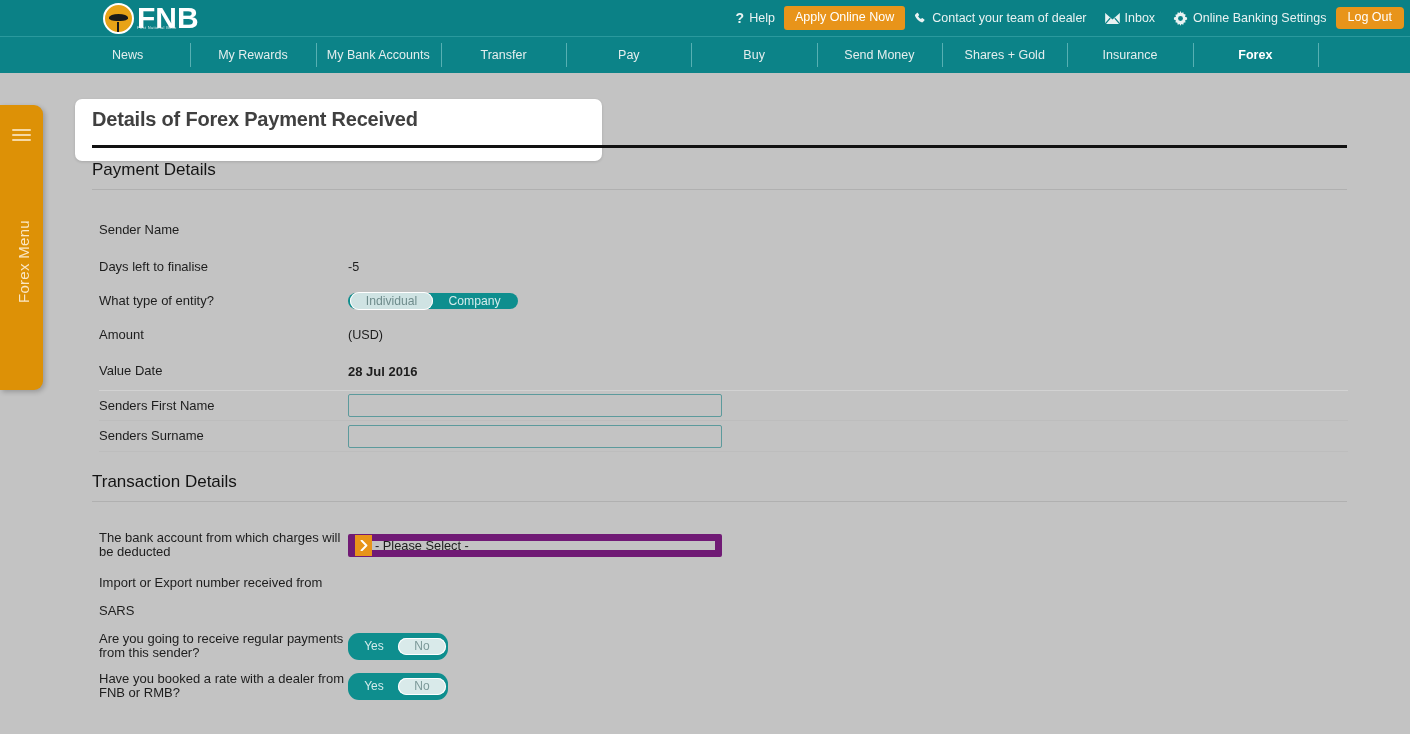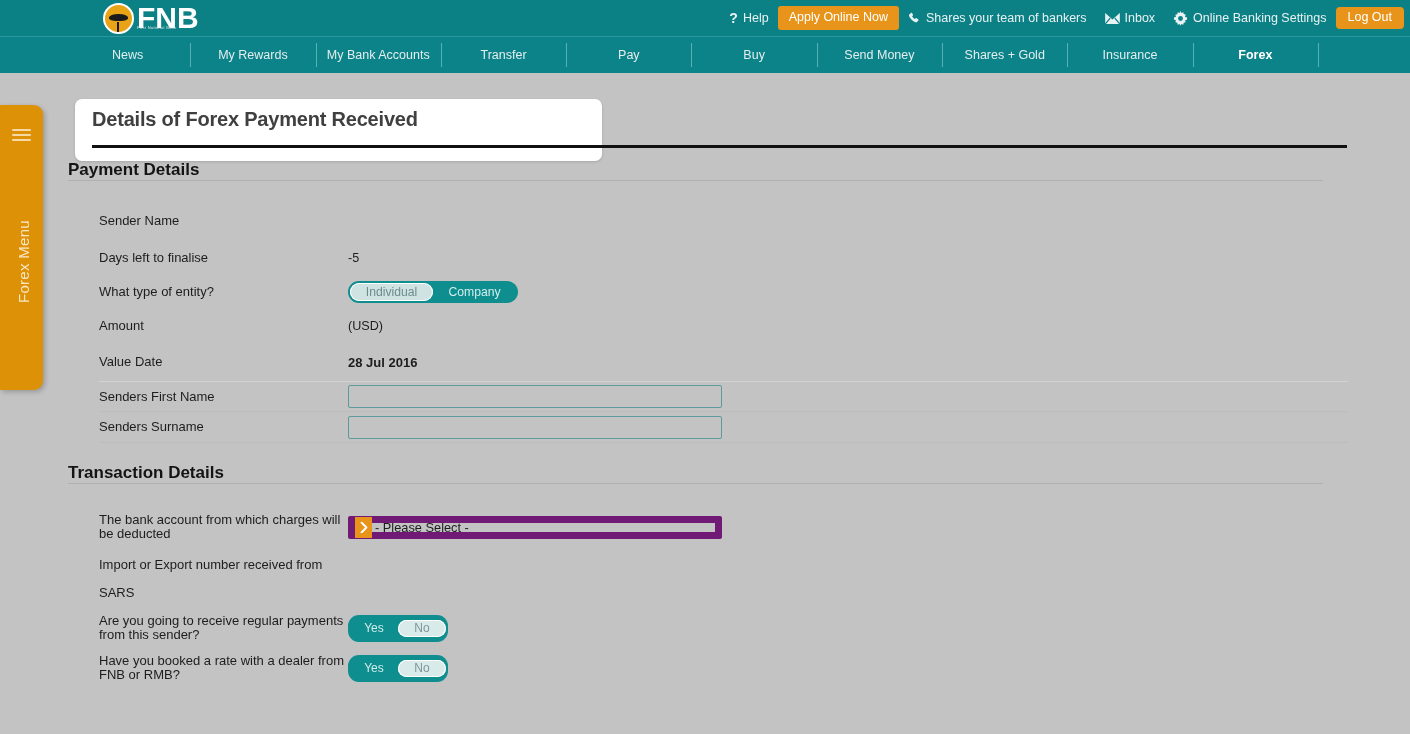--- a/index.html
+++ b/index.html
@@ -95,23 +95,23 @@
     position: absolute; left: 92px; top: 108px;
     font-size: 20px; font-weight: bold; color: #404040; letter-spacing: -.2px;
   }
   .title-rule {
     position: absolute; left: 92px; top: 145px; width: 1255px; height: 3px; background: #111;
   }
 
   
   .content { position: absolute; left: 0; top: 160px; width: 1410px; }
   .sec-head {
-    margin-left: 68px; width: 1255px;
-    font-size: 17px; font-weight: bold; color: #141414;
-    border-bottom: 1px solid #b0b0b0;
+    margin-left: 92px; width: 1255px;
+    font-size: 17px; font-weight: normal; color: #141414;
+    padding-bottom: 9px; border-bottom: 1px solid #b0b0b0;
   }
   .sec-head.second { margin-top: 0; }
   .form-block { margin-left: 99px; width: 1249px; }
 
   .row { display: flex; align-items: center; min-height: 28px; }
   .row .lbl { width: 249px; flex: none; font-size: 13px; color: #1d1d1d; line-height: 14px; }
   .row .val { font-size: 12.6px; color: #1d1d1d; }
   .row .val.bold { font-weight: bold; font-size: 13px; }
   .row.divided { border-bottom: 1px solid #bdbdbd; border-top: 1px solid #d2d2d2; }
 
@@ -131,21 +131,21 @@
   }
   .sel-arrow {
     width: 17px; height: 21px; background: #e8941a;
     display: flex; align-items: center; justify-content: center; flex: none;
   }
   .sel-arrow svg { display: block; }
   .sel-text { font-size: 12.8px; color: #1d1d1d; padding-left: 3px; }
 
   
   .toggle {
-    display: inline-flex; align-items: center; height: 22px;
+    display: inline-flex; align-items: center; height: 16px;
     background: #0e8e8e; border-radius: 11px; padding: 2px; cursor: pointer;
     width: 170px; justify-content: space-between;
   }
   .toggle .opt {
     flex: 1 1 0; text-align: center; font-size: 12.2px; color: #d4ecec;
     line-height: 18px; border-radius: 9px; user-select: none;
   }
   .toggle .opt.sel {
     background: #cfe3e3; color: #6f8c8c;
     box-shadow: inset 0 0 0 1px #ffffff;
@@ -178,21 +178,21 @@
       </div>
 
       <button class="btn-orange">Apply Online Now</button>
 
       <div class="tr-item">
         <span class="gl">
           <svg width="13" height="13" viewBox="0 0 16 16">
               <path fill="#e9f2f2" d="M3.6 1.2 1.6 3c-.5.5-.6 1.2-.3 1.8 1.6 3.6 4.3 6.3 7.9 7.9.6.3 1.3.2 1.8-.3l1.8-2c.3-.4.3-.9-.1-1.2l-2.1-1.6c-.3-.3-.8-.2-1.1.1l-.9 1c-1.5-.9-2.7-2.1-3.6-3.6l1-.9c.3-.3.4-.8.1-1.1L4.8 1.3c-.3-.4-.8-.4-1.2-.1z"></path>
             </svg>
         </span>
-        <span>Shares your team of bankers</span>
+        <span>Contact your team of dealer</span>
       </div>
 
       <div class="tr-item">
         <span class="gl">
           <svg width="15" height="11" viewBox="0 0 16 12">
               <rect x="0" y="0" width="16" height="12" fill="#e9f2f2"></rect>
               <path d="M0 0 8 7 16 0 Z" fill="#0b8186"></path>
               <path d="M0 12 5.5 5.5 M16 12 10.5 5.5" stroke="#0b8186" stroke-width="1.4" fill="none"></path>
             </svg>
         </span>

